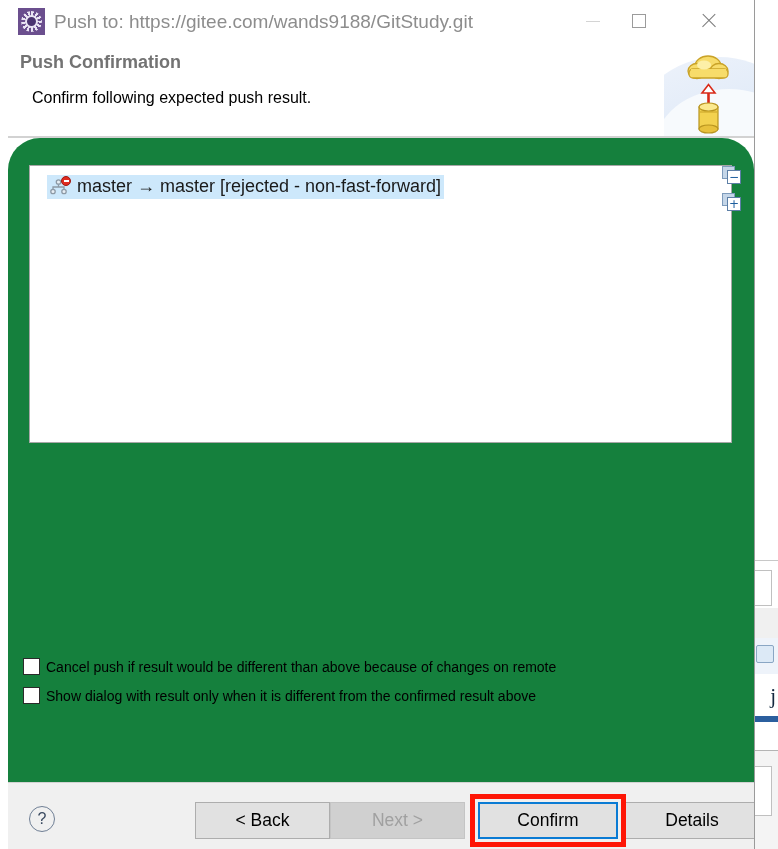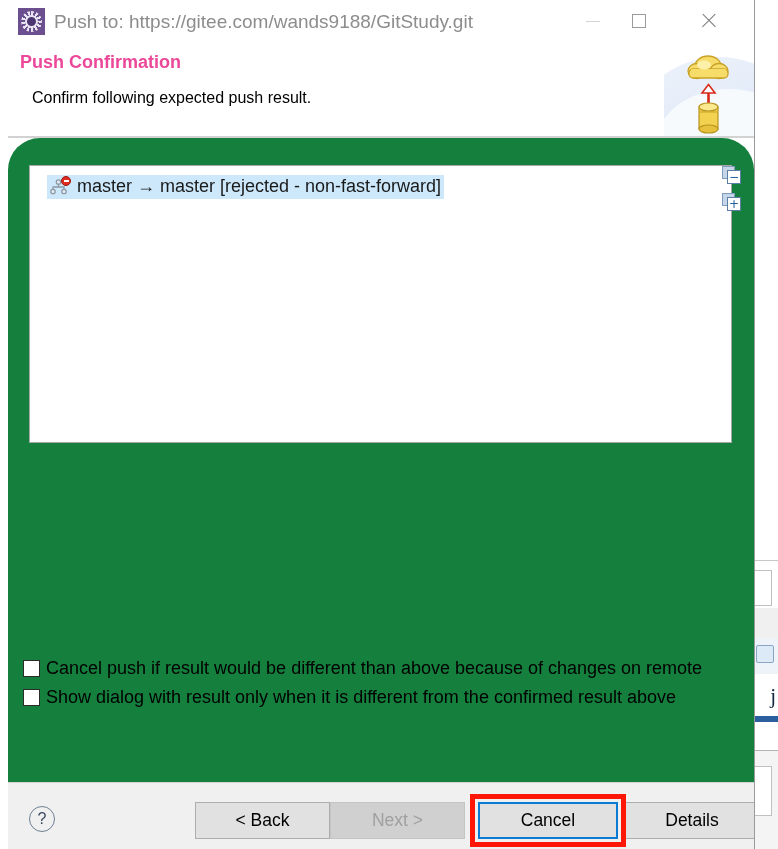--- a/index.html
+++ b/index.html
@@ -145,21 +145,21 @@
     background: #ffffff;
     border-bottom: 1px solid #d2d2d2;
     overflow: hidden;
   }
   #header-title {
     position: absolute;
     left: 12px;
     top: 7px;
     font-size: 18px;
     font-weight: bold;
-    color: #ec4899;
+    color: #737373;
   }
   #header-sub {
     position: absolute;
     left: 24px;
     top: 44px;
     font-size: 16px;
     color: #000000;
   }
   #banner {
     position: absolute;
@@ -353,21 +353,21 @@
   .cb-box {
     width: 17px;
     height: 17px;
     border: 1.4px solid #2b2b2b;
     background: #ffffff;
     box-sizing: border-box;
     margin-right: 6px;
     flex: none;
   }
   .cb-label {
-    font-size: 18px;
+    font-size: 14px;
     color: #000000;
     white-space: nowrap;
   }
 
   
   #footer {
     position: absolute;
     left: 0;
     bottom: 0;
     width: 100%;
@@ -534,20 +534,20 @@
     <div class="cb-row" id="cb-row-2">
       <span class="cb-box"></span>
       <span class="cb-label">Show dialog with result only when it is different from the confirmed result above</span>
     </div>
 
     <div id="footer">
       <div id="help-icon">?</div>
 
       <button class="dlg-btn" id="btn-back">&lt; Back</button>
       <button class="dlg-btn" id="btn-next">Next &gt;</button>
-      <button class="dlg-btn" id="btn-finish">Cancel</button>
+      <button class="dlg-btn" id="btn-finish">Confirm</button>
       <button class="dlg-btn" id="btn-cancel">Details</button>
 
       <div id="finish-annotation"></div>
     </div>
 
   </div>
 </div>
 
 </body></html>

